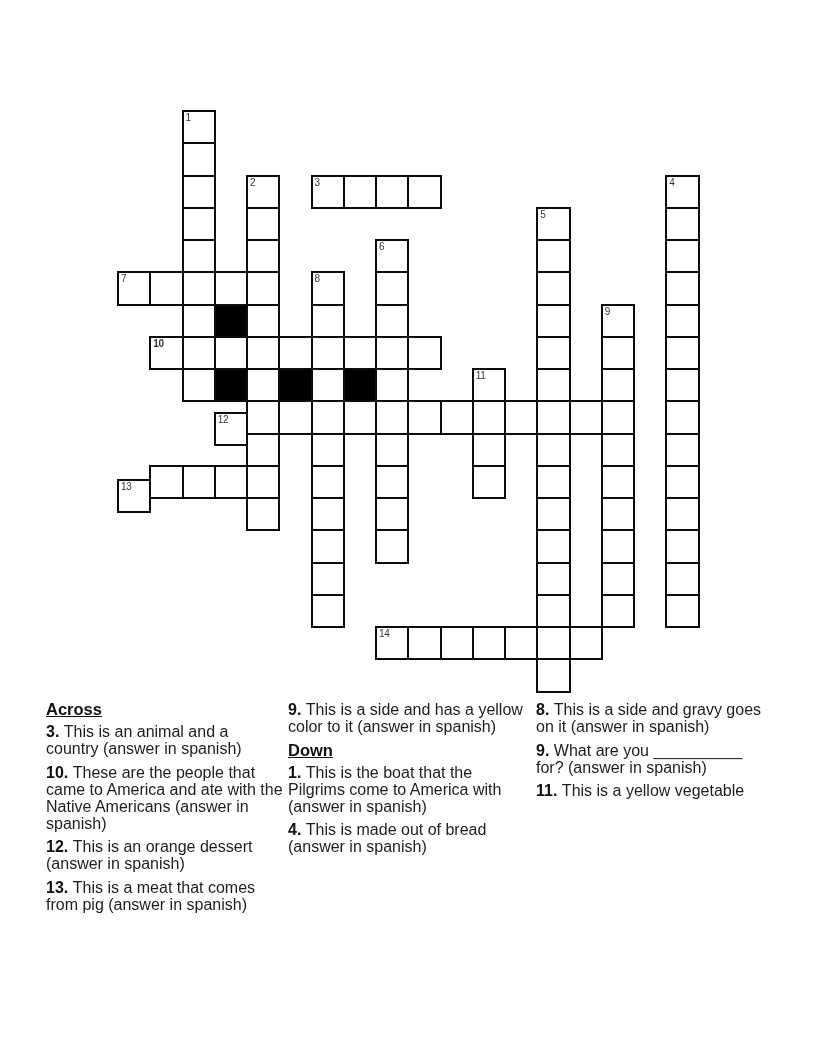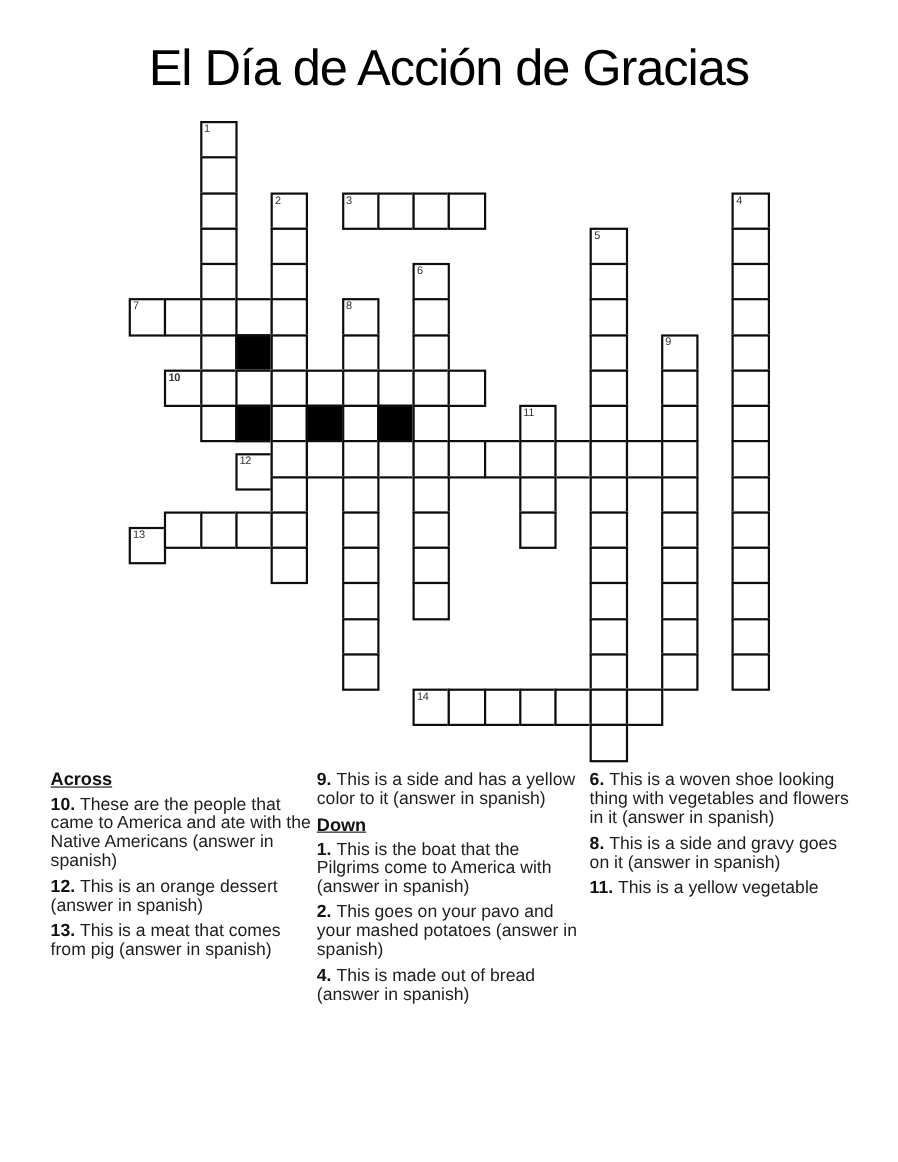--- a/index.html
+++ b/index.html
@@ -68,21 +68,20 @@
     color: #111111;
   }
   p.clue { margin: 0 0 6.5px 0; }
   p.clue strong { font-weight: 700; color: #111111; }
   p.clue span { margin-left: 4.5px; }
 </style>
 </head>
 <body>
 
 <div class="sheet">
-  <h1 class="title">El Día de Acción de Gracias</h1>
   <div class="grid" id="grid">
       <div class="cell" style="left: 64.5px; top: 0px;">
         <span class="cell-num">1</span>
       </div>
       <div class="cell" style="left: 64.5px; top: 32.25px;"></div>
       <div class="cell" style="left: 64.5px; top: 64.5px;"></div>
       <div class="cell" style="left: 129px; top: 64.5px;">
         <span class="cell-num">2</span>
       </div>
       <div class="cell" style="left: 193.5px; top: 64.5px;">
@@ -218,29 +217,29 @@
       <div class="cell" style="left: 290.25px; top: 516px;"></div>
       <div class="cell" style="left: 322.5px; top: 516px;"></div>
       <div class="cell" style="left: 354.75px; top: 516px;"></div>
       <div class="cell" style="left: 387px; top: 516px;"></div>
       <div class="cell" style="left: 419.25px; top: 516px;"></div>
       <div class="cell" style="left: 451.5px; top: 516px;"></div>
       <div class="cell" style="left: 419.25px; top: 548.25px;"></div>
     </div>
   <div class="clue-col" id="clue-col-1">
       <div class="clue-header">Across</div>
+      <p class="clue"><strong>3.</strong><span>This is an animal and a country (answer in spanish)</span></p>
       <p class="clue"><strong>10.</strong><span>These are the people that came to America and ate with the Native Americans (answer in spanish)</span></p>
       <p class="clue"><strong>12.</strong><span>This is an orange dessert (answer in spanish)</span></p>
       <p class="clue"><strong>13.</strong><span>This is a meat that comes from pig (answer in spanish)</span></p>
     </div>
   <div class="clue-col" id="clue-col-2">
       <p class="clue"><strong>9.</strong><span>This is a side and has a yellow color to it (answer in spanish)</span></p>
       <div class="clue-header">Down</div>
       <p class="clue"><strong>1.</strong><span>This is the boat that the Pilgrims come to America with (answer in spanish)</span></p>
-      <p class="clue"><strong>2.</strong><span>This goes on your pavo and your mashed potatoes (answer in spanish)</span></p>
       <p class="clue"><strong>4.</strong><span>This is made out of bread (answer in spanish)</span></p>
     </div>
   <div class="clue-col" id="clue-col-3">
-      <p class="clue"><strong>6.</strong><span>This is a woven shoe looking thing with vegetables and flowers in it (answer in spanish)</span></p>
       <p class="clue"><strong>8.</strong><span>This is a side and gravy goes on it (answer in spanish)</span></p>
+      <p class="clue"><strong>9.</strong><span>What are you __________ for? (answer in spanish)</span></p>
       <p class="clue"><strong>11.</strong><span>This is a yellow vegetable</span></p>
     </div>
 </div>
 
 </body></html>

